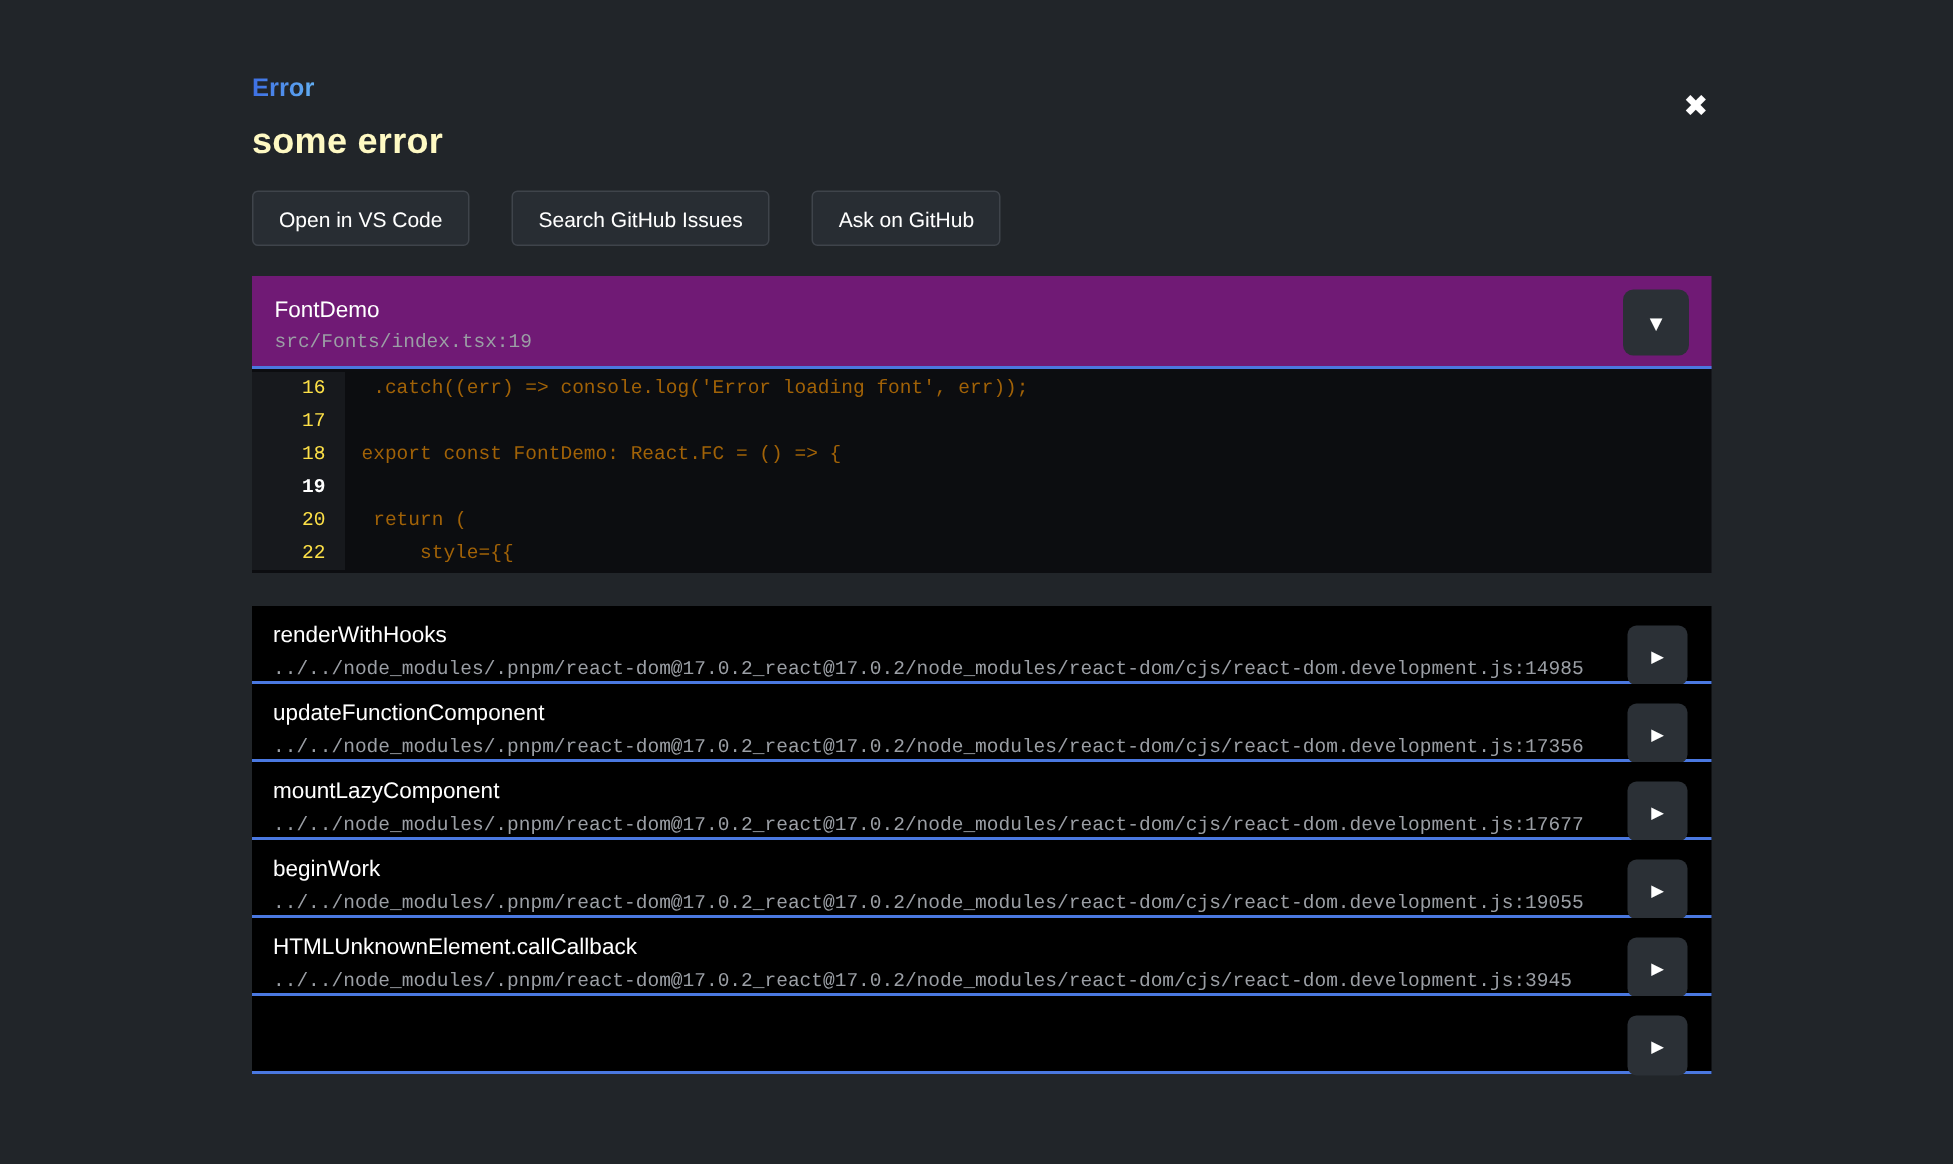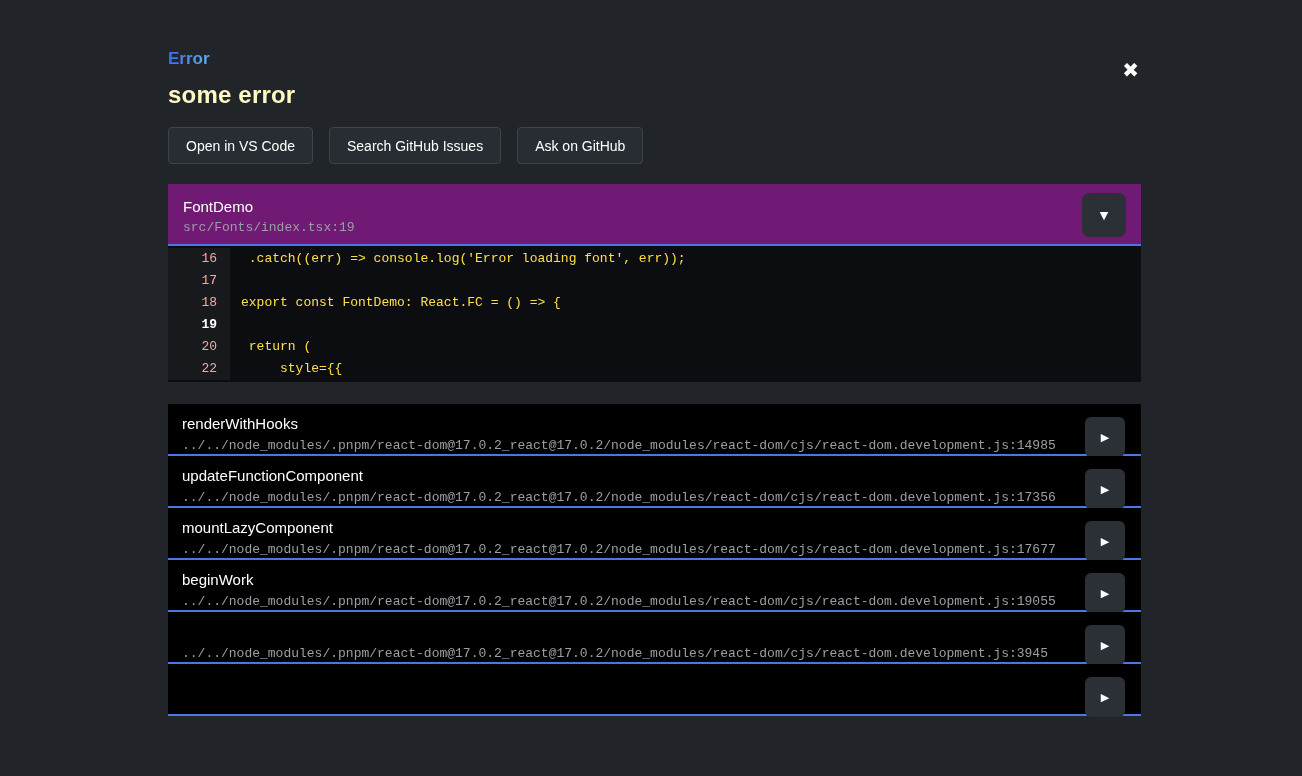--- a/index.html
+++ b/index.html
@@ -42,21 +42,21 @@
   .error-message {
     margin-top: 12px;
     font-size: 24px;
     font-weight: bold;
     color: #fef9c3;
     letter-spacing: 0.2px;
   }
   .actions {
     margin-top: 18px;
     display: flex;
-    gap: 16px;
+    gap: 28px;
   }
   .action-btn {
     background: #282d33;
     border: 1px solid #3f444b;
     border-radius: 4px;
     color: #ffffff;
     font-size: 14px;
     font-family: inherit;
     height: 37px;
     padding: 0 17px;
@@ -106,27 +106,27 @@
     display: flex;
     height: 22px;
     line-height: 22px;
     font-family: "Liberation Mono", monospace;
     font-size: 13px;
   }
   .line-no {
     flex: none;
     width: 62px;
     background: #17191d;
-    color: #fca5a5;
+    color: #fde047;
     text-align: right;
     padding-right: 13px;
   }
   .line-code {
     padding-left: 11px;
-    color: #fde047;
+    color: #a16207;
     white-space: pre;
   }
   .code-line.highlight .line-no,
   .code-line.highlight .line-code {
     color: #ffffff;
     font-weight: bold;
   }
   .stack-list { margin-top: 22px; }
   .stack-frame {
     position: relative;
@@ -242,20 +242,21 @@
     <button class="sf-expand">▶</button>
   </div>
 
   <div class="stack-frame">
     <div class="sf-title">beginWork</div>
     <div class="sf-path">../../node_modules/.pnpm/react-dom@17.0.2_react@17.0.2/node_modules/react-dom/cjs/react-dom.development.js:19055</div>
     <button class="sf-expand">▶</button>
   </div>
 
   <div class="stack-frame">
+    <div class="sf-title">HTMLUnknownElement.callCallback</div>
     <div class="sf-path">../../node_modules/.pnpm/react-dom@17.0.2_react@17.0.2/node_modules/react-dom/cjs/react-dom.development.js:3945</div>
     <button class="sf-expand">▶</button>
   </div>
 
   <div class="stack-frame">
     <button class="sf-expand">▶</button>
   </div>
 </div>
 
 </div>

